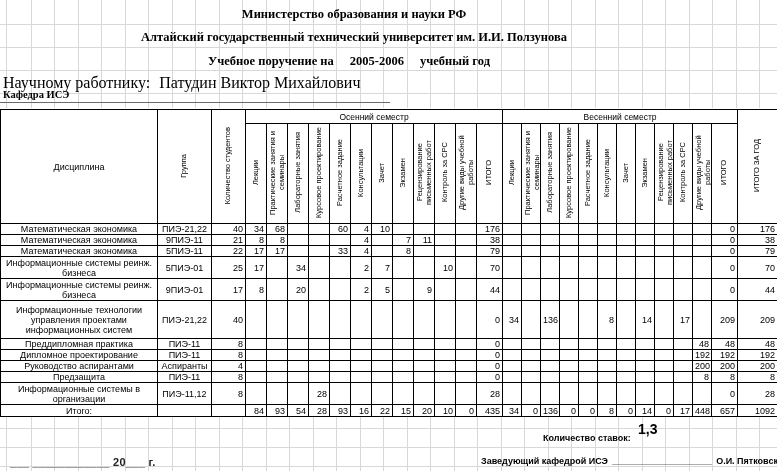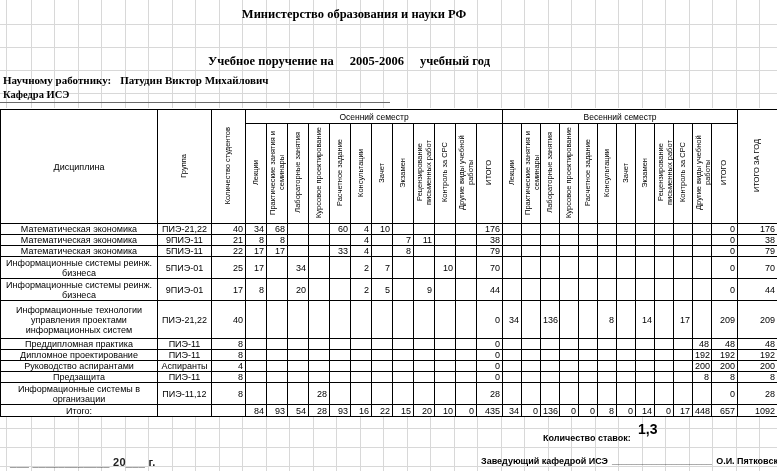--- a/index.html
+++ b/index.html
@@ -17,21 +17,21 @@
       repeating-linear-gradient(to bottom, transparent 0 18px, #d8d8d8 18px 19px),
       repeating-linear-gradient(to right, transparent 0 22.5px, #d8d8d8 22.5px 23.5px);
     background-position:0 -4px, 8px 0;}
   .abs{position:absolute;z-index:2;font-weight:bold;}
   .serif{font-family:"Liberation Serif",serif;}
   .title{left:0;width:708px;text-align:center;font-weight:bold;font-size:12.5px;white-space:nowrap;}
   .t1{top:7px;}
   .t2{top:30px;}
   .t3{top:54px;width:672px;padding-left:13px;}
   .t3 .gap{display:inline-block;width:16px;}
-  .worker{top:74px;left:3px;font-weight:bold;font-size:11px;white-space:nowrap;}
+  .worker{top:74px;left:3px;font-weight:normal;font-size:16px;white-space:nowrap;}
   .worker .name{margin-left:9px;}
   .dept{top:89px;left:3px;font-size:10.5px;}
   .dept-rule{top:102px;left:0;width:390px;height:1px;background:#6a6a6a;}
   
   table.sheet{position:absolute;left:0;top:109px;z-index:1;width:777px;background:#fff;
     border-collapse:collapse;table-layout:fixed;font-size:9px;line-height:10px;}
   .sheet th,.sheet td{border:1px solid #000;padding:0 2px;overflow:hidden;font-weight:normal;}
   .sheet thead th{text-align:center;vertical-align:middle;}
   .gh{height:13px;font-size:8.5px;}
   .rot{height:99px;padding:1px 0;}
@@ -53,20 +53,21 @@
 </style>
 </head>
 <body>
 
 <div class="page">
 
   <div class="grid grid-top"></div>
   <div class="grid grid-bottom"></div>
 
   <div class="abs serif title t1">Министерство  образования и науки РФ</div>
+  <div class="abs serif title t2">Алтайский государственный технический университет им. И.И. Ползунова</div>
   <div class="abs serif title t3">
     <span>Учебное поручение на</span><span class="gap"></span><span>2005-2006</span><span class="gap"></span><span>учебный год</span>
   </div>
   <div class="abs serif worker">
     <span>Научному работнику:</span><span class="name">Патудин Виктор Михайлович</span>
   </div>
   <div class="abs serif dept">Кафедра ИСЭ</div>
   <div class="abs dept-rule"></div>
 
   <table class="sheet">

